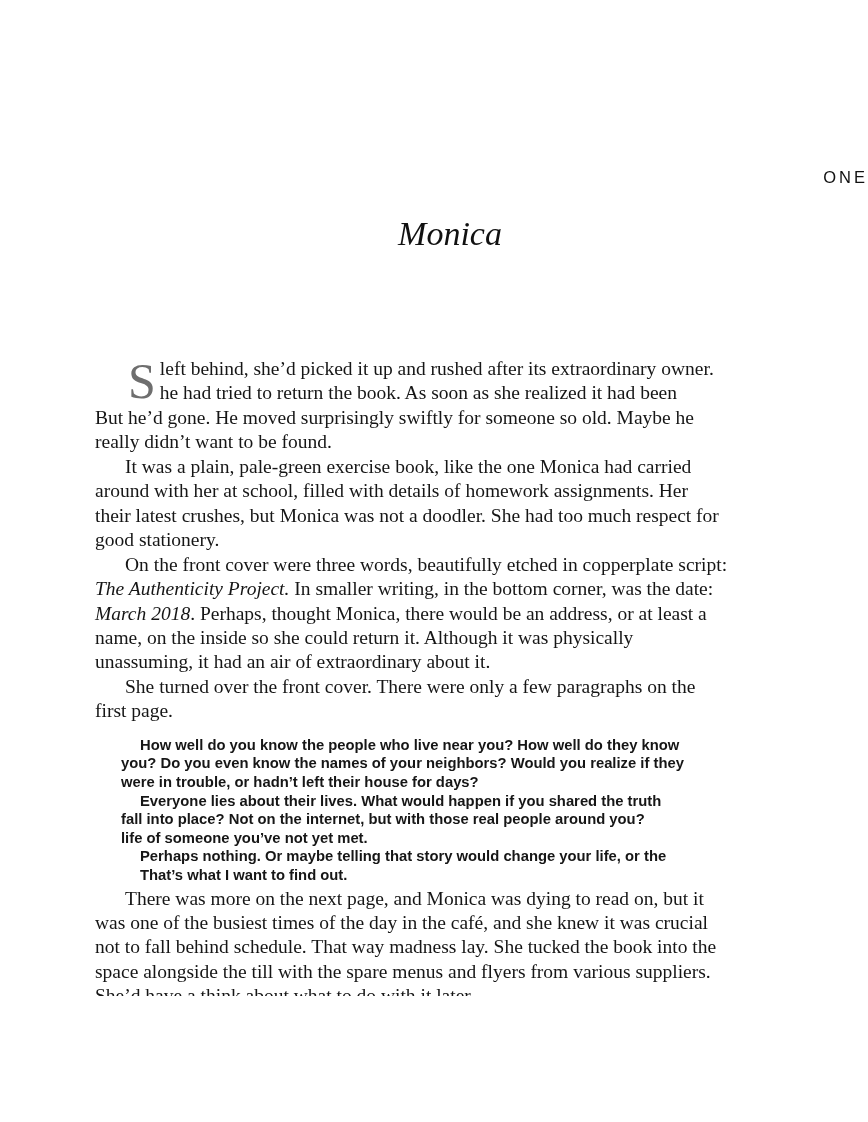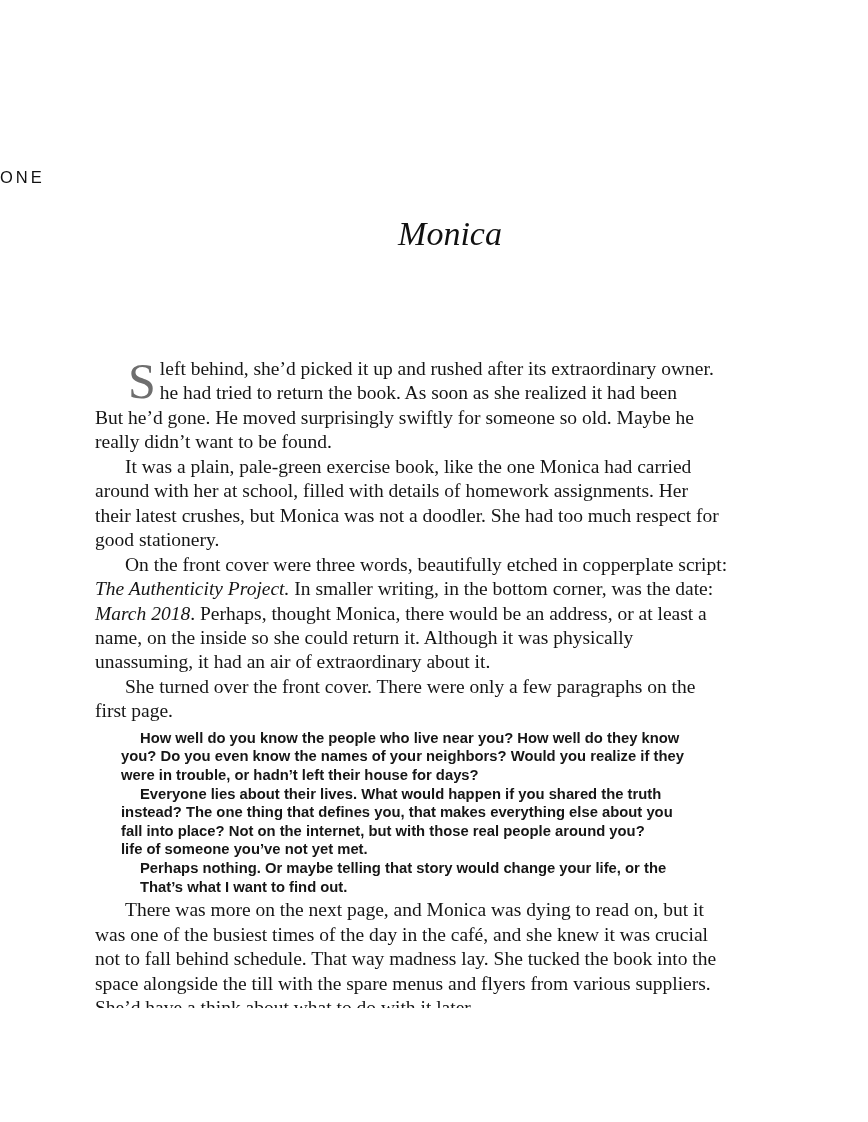--- a/index.html
+++ b/index.html
@@ -14,21 +14,21 @@
     background: #ffffff;
     overflow: hidden;
     font-family: "Liberation Serif", serif;
     color: #161616;
   }
   .chapter-number {
     position: absolute;
     top: 169px;
     left: 0;
     width: 100%;
-    text-align: left;
+    text-align: right;
     font-family: "Liberation Sans", sans-serif;
     font-size: 16.5px;
     letter-spacing: 3px;
     line-height: 17px;
     color: #111111;
   }
   .chapter-title {
     position: absolute;
     top: 215px;
     left: 16px;
@@ -54,21 +54,21 @@
   .line.indent { padding-left: 30px; }
   .dropcap {
     float: left;
     color: #6e6e6e;
     font-size: 50px;
     line-height: 40px;
     height: 44px;
     margin: 4px 4px 0 33px;
   }
   .para.quote {
-    margin: 5px 0 2px 26px;
+    margin: 12px 0 2px 26px;
     font-family: "Liberation Sans", sans-serif;
     font-weight: bold;
     font-size: 14.8px;
     line-height: 18.6px;
   }
   .para.quote .line.indent { padding-left: 19px; }
   .line.clipped {
     height: 12px;
     overflow: hidden;
   }
@@ -103,21 +103,20 @@
       </div>
       <div class="para body">
         <div class="line indent">She turned over the front cover. There were only a few paragraphs on the</div>
         <div class="line">first page.</div>
       </div>
       <div class="para quote">
         <div class="line indent">How well do you know the people who live near you? How well do they know</div>
         <div class="line">you? Do you even know the names of your neighbors? Would you realize if they</div>
         <div class="line">were in trouble, or hadn’t left their house for days?</div>
         <div class="line indent">Everyone lies about their lives. What would happen if you shared the truth</div>
-        <div class="line">instead? The one thing that defines you, that makes everything else about you</div>
         <div class="line">fall into place? Not on the internet, but with those real people around you?</div>
         <div class="line">life of someone you’ve not yet met.</div>
         <div class="line indent">Perhaps nothing. Or maybe telling that story would change your life, or the</div>
         <div class="line indent">That’s what I want to find out.</div>
       </div>
       <div class="para body">
         <div class="line indent">There was more on the next page, and Monica was dying to read on, but it</div>
         <div class="line">was one of the busiest times of the day in the café, and she knew it was crucial</div>
         <div class="line">not to fall behind schedule. That way madness lay. She tucked the book into the</div>
         <div class="line">space alongside the till with the spare menus and flyers from various suppliers.</div>

